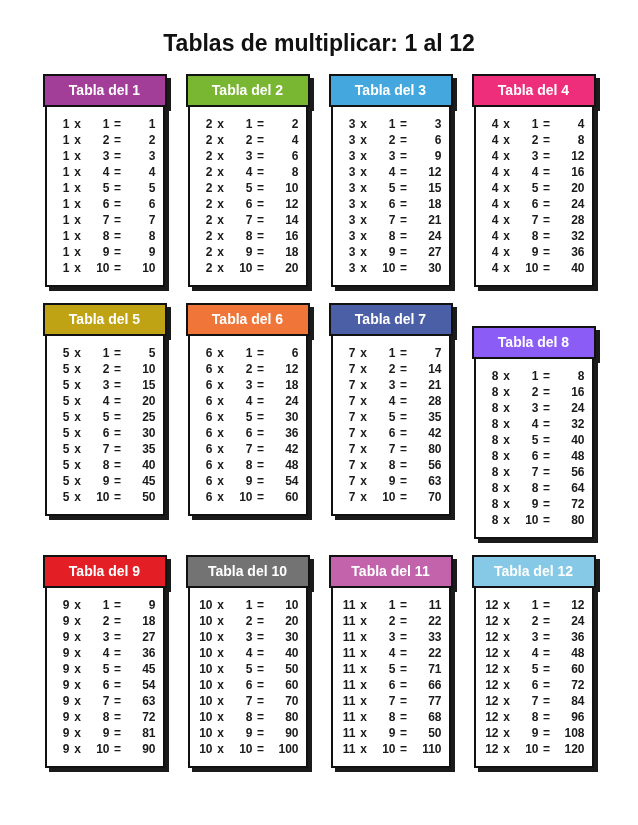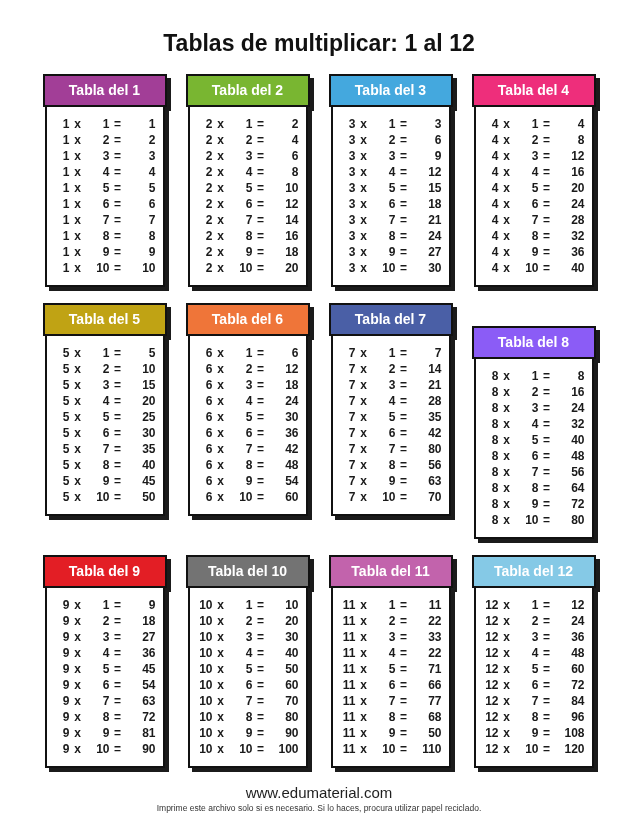--- a/index.html
+++ b/index.html
@@ -980,17 +980,13 @@
           <div class="mrow">
         <span class="cell a">12</span>
         <span class="cell op">x</span>
         <span class="cell b">10</span>
         <span class="cell eq">=</span>
         <span class="cell r">120</span>
       </div>
         </div>
   </div>
     </div>
-  <div class="footer">
-    <div class="site">www.edumaterial.com</div>
-    <div class="note">Imprime este archivo solo si es necesario. Si lo haces, procura utilizar papel reciclado.</div>
-  </div>
 </div>
 
 </body></html>

